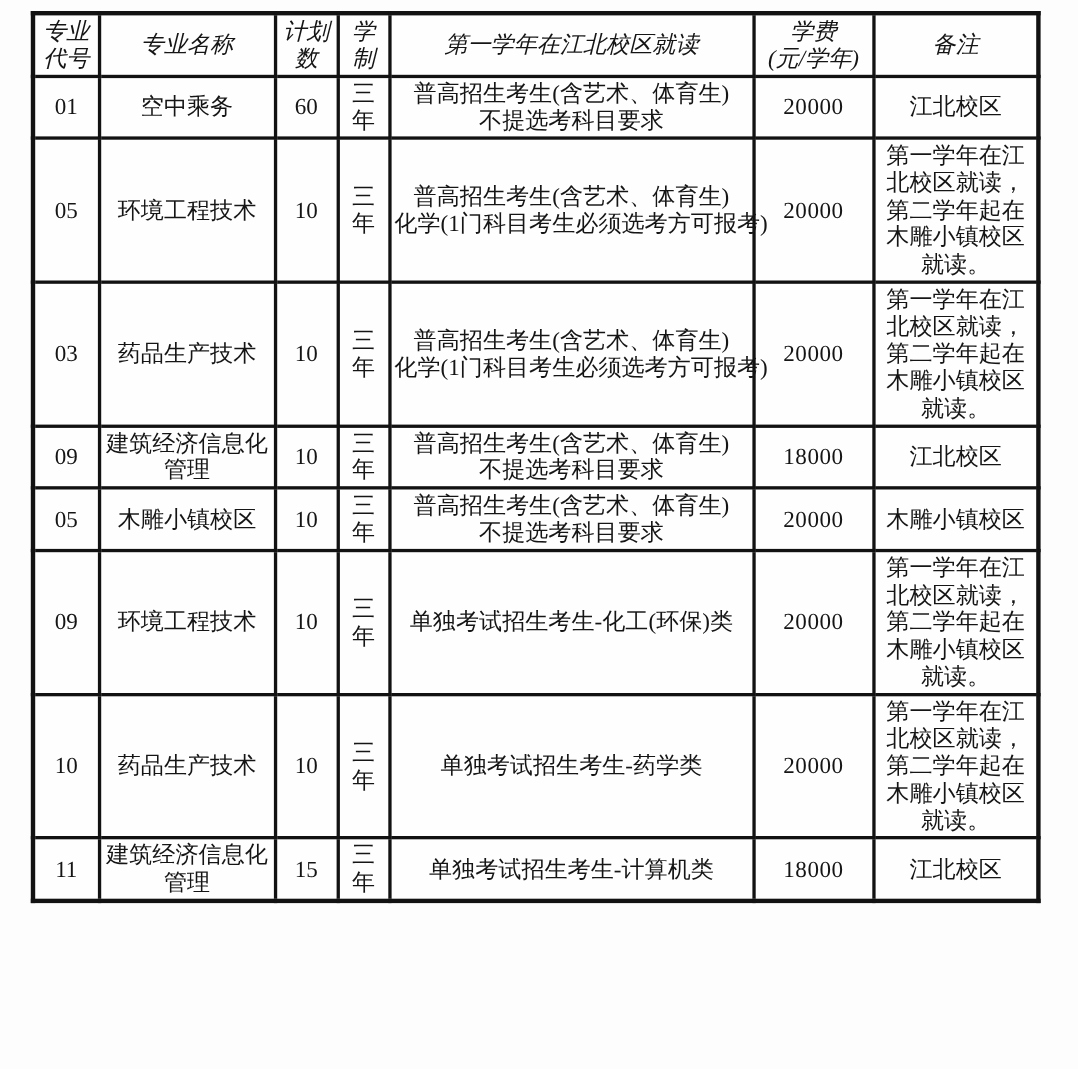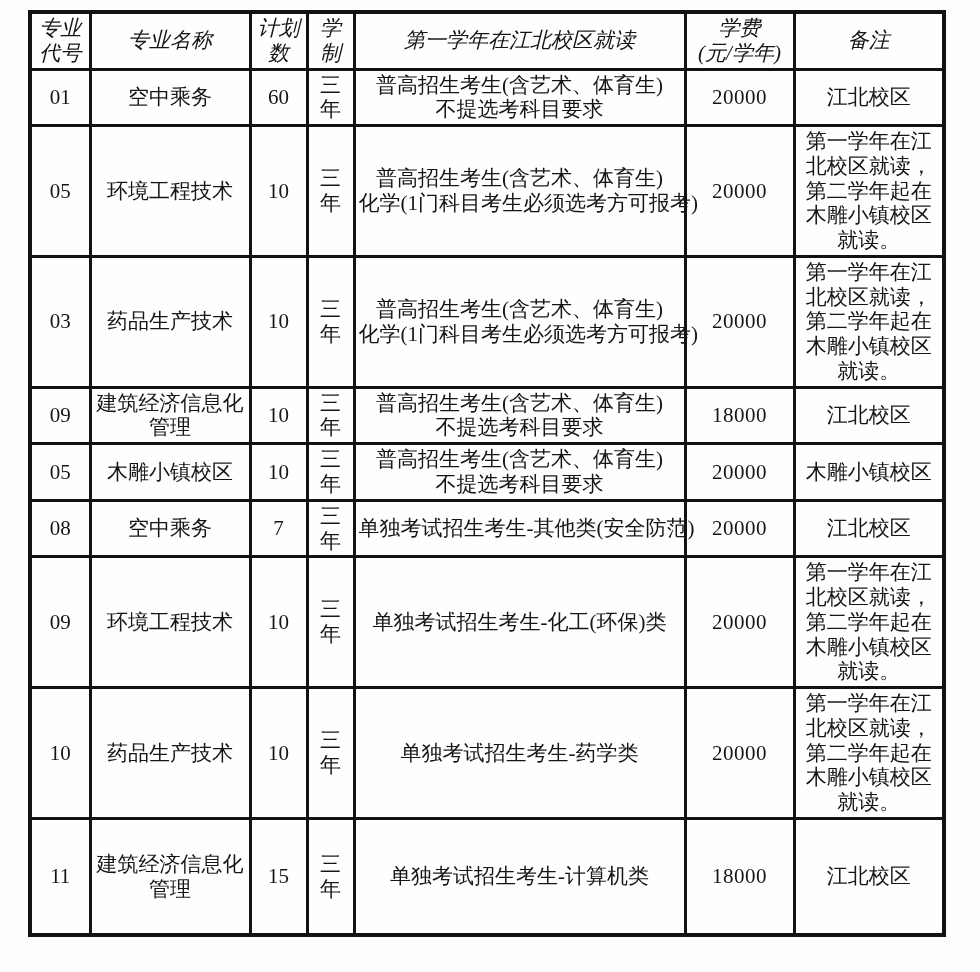--- a/index.html
+++ b/index.html
@@ -139,29 +139,20 @@
         <td>05</td>
         <td>木雕小镇校区</td>
         <td>10</td>
         <td>三年</td>
         <td class="req">普高招生考生(含艺术、体育生)
 不提选考科目要求</td>
         <td class="tuition">20000</td>
         <td>木雕小镇校区</td>
       </tr>
       <tr>
-        <td>08</td>
-        <td>空中乘务</td>
-        <td>7</td>
-        <td>三年</td>
-        <td class="req">单独考试招生考生-其他类(安全防范)</td>
-        <td class="tuition">20000</td>
-        <td>江北校区</td>
-      </tr>
-      <tr>
         <td>09</td>
         <td>环境工程技术</td>
         <td>10</td>
         <td>三年</td>
         <td class="req">单独考试招生考生-化工(环保)类</td>
         <td class="tuition">20000</td>
         <td>第一学年在江北校区就读，第二学年起在木雕小镇校区就读。</td>
       </tr>
       <tr>
         <td>10</td>

